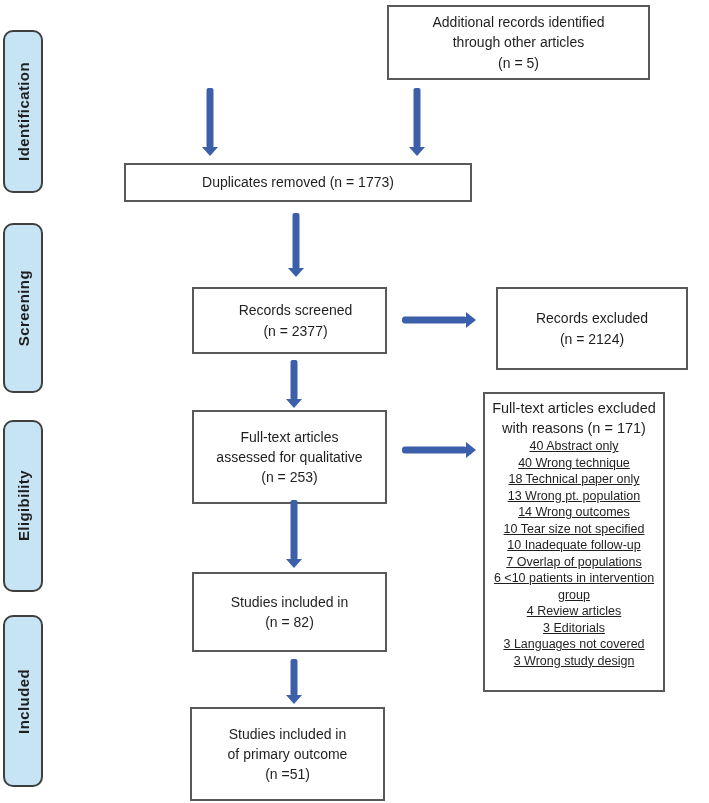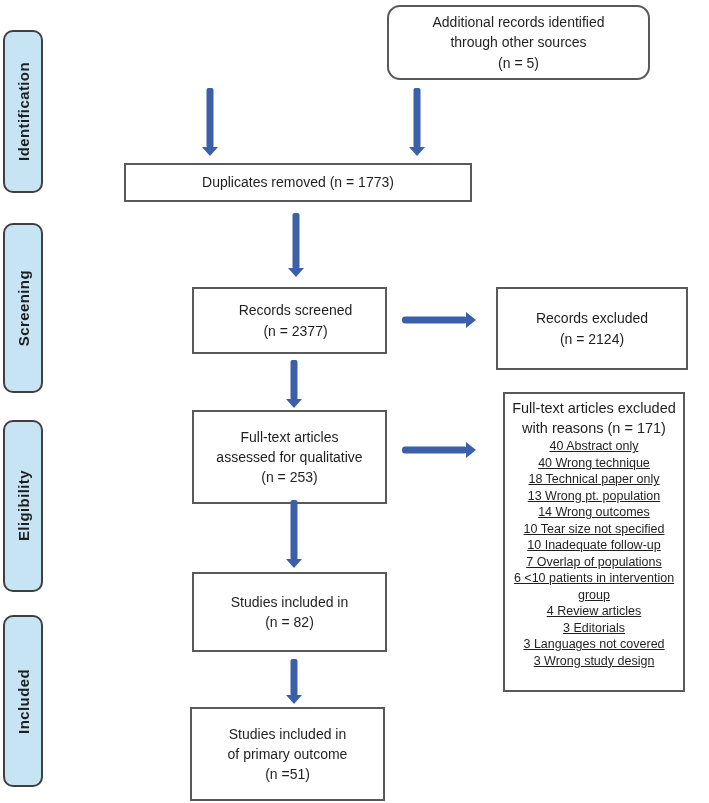--- a/index.html
+++ b/index.html
@@ -67,23 +67,23 @@
   <div class="stage" style="top:223px;height:170px;">
     <span>Screening</span>
   </div>
   <div class="stage" style="top:420px;height:172px;">
     <span>Eligibility</span>
   </div>
   <div class="stage" style="top:615px;height:172px;">
     <span>Included</span>
   </div>
 
-  <div class="box" style="left:387px;top:5px;width:263px;height:75px;border-radius:13px;">
+  <div class="box" style="left:387px;top:5px;width:263px;height:75px;">
     <div class="ln">Additional records identified</div>
-    <div class="ln">through other sources</div>
+    <div class="ln">through other articles</div>
     <div class="ln">(n = 5)</div>
   </div>
 
   <div class="arrow-v" style="left:202px;top:88px;height:68px;"></div>
   <div class="arrow-v" style="left:409px;top:88px;height:68px;"></div>
 
   <div class="box" style="left:124px;top:163px;width:348px;height:39px;">
     <div class="ln">Duplicates removed (n = 1773)</div>
   </div>
 
@@ -101,21 +101,21 @@
 
   <div class="arrow-v" style="left:286px;top:360px;height:48px;"></div>
 
   <div class="box" style="left:192px;top:410px;width:195px;height:94px;">
     <div class="ln">Full-text articles</div>
     <div class="ln">assessed for qualitative</div>
     <div class="ln">(n = 253)</div>
   </div>
   <div class="arrow-h" style="left:402px;top:442px;width:74px;"></div>
 
-  <div class="box reasons-box" style="left:483px;top:392px;width:182px;height:300px;margin-left:20px;">
+  <div class="box reasons-box" style="left:483px;top:392px;width:182px;height:300px;">
     <div class="title">Full-text articles excluded</div>
     <div class="title">with reasons (n = 171)</div>
     <div class="reason">40 Abstract only</div>
     <div class="reason">40 Wrong technique</div>
     <div class="reason">18 Technical paper only</div>
     <div class="reason">13 Wrong pt. population</div>
     <div class="reason">14 Wrong outcomes</div>
     <div class="reason">10 Tear size not specified</div>
     <div class="reason">10 Inadequate follow-up</div>
     <div class="reason">7 Overlap of populations</div>

